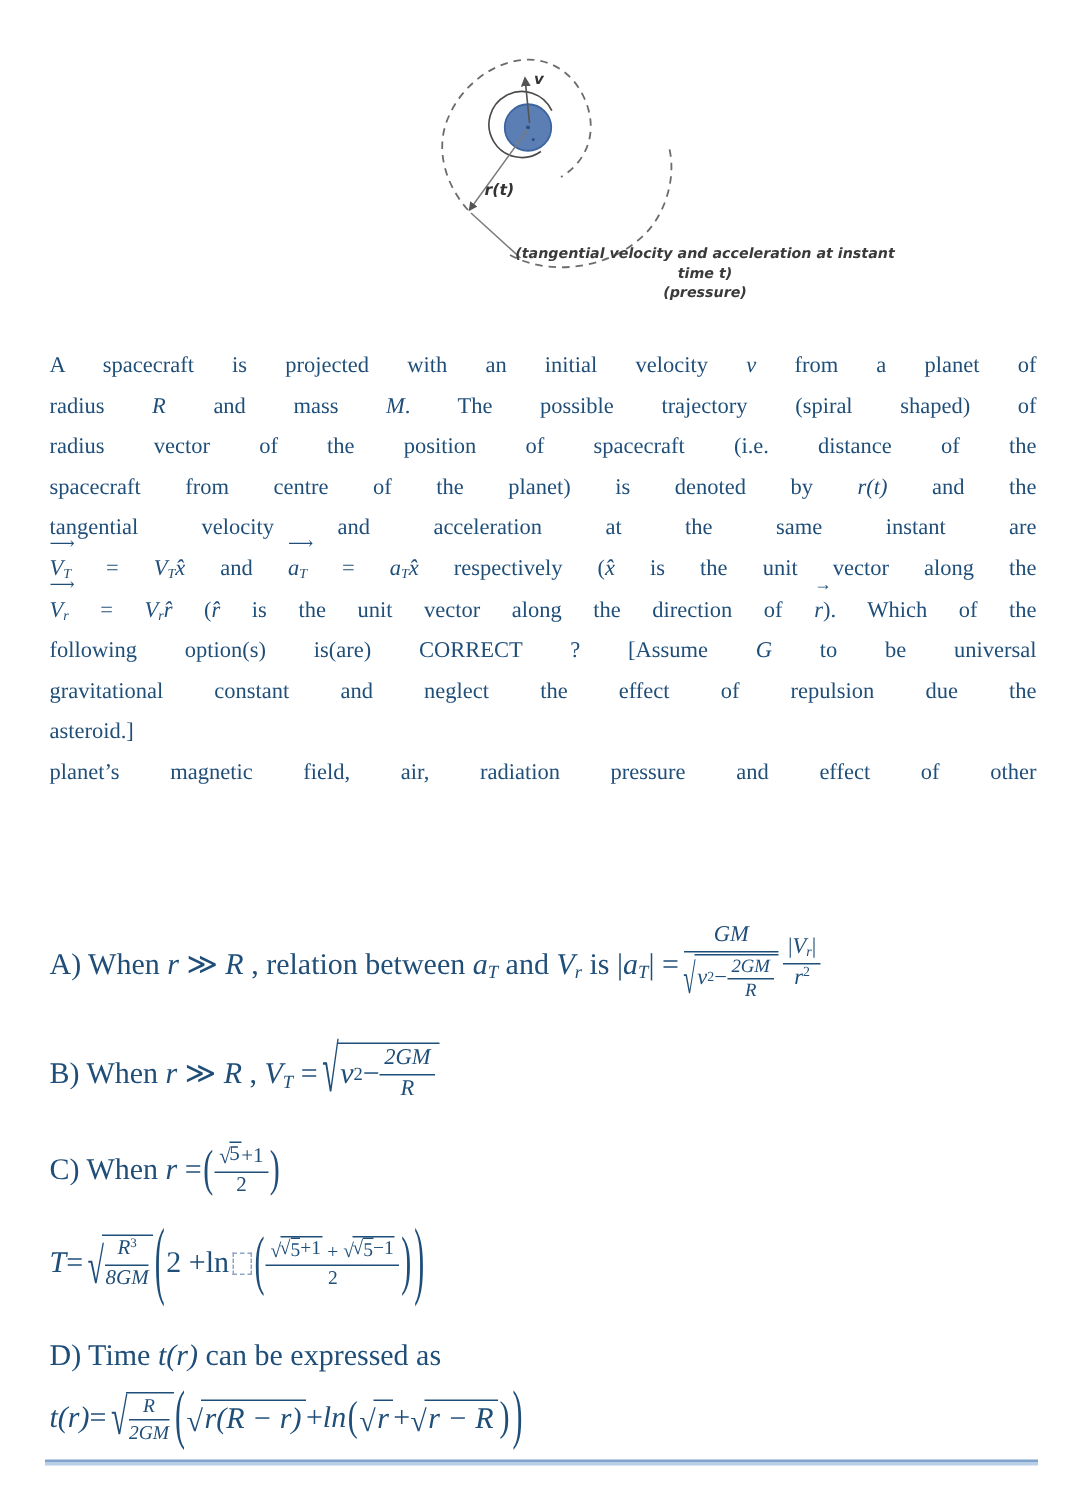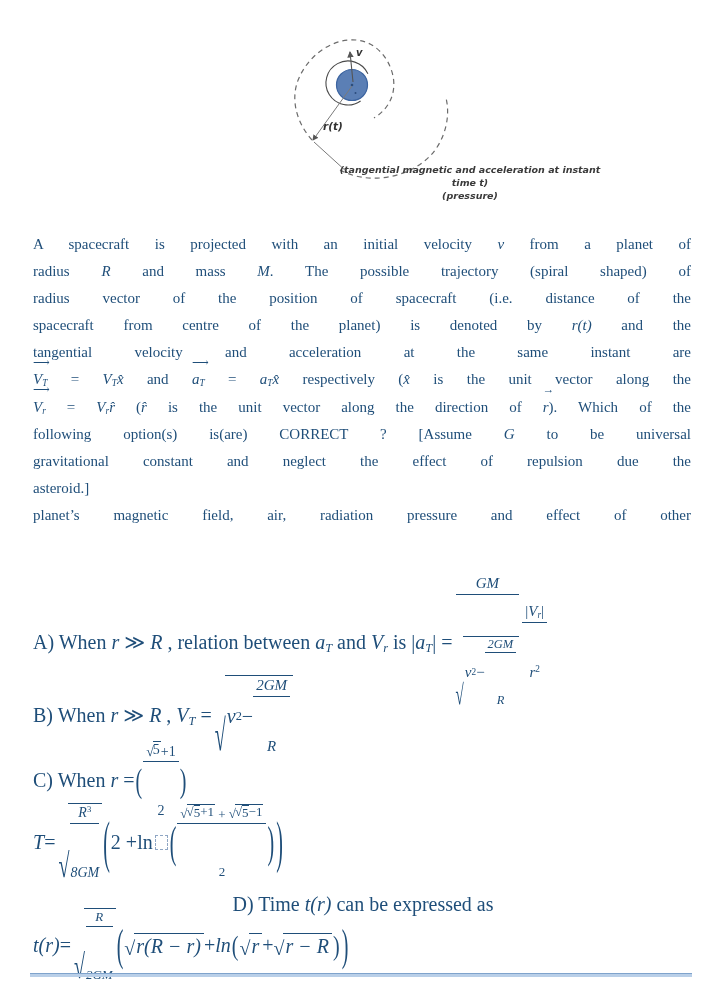--- a/index.html
+++ b/index.html
@@ -18,21 +18,21 @@
   .pline.last{text-align-last:left;}
   .i{font-style:italic;}
   sub,sup{font-size:0.62em;line-height:0;}
   sub{vertical-align:-0.25em;}
   sup{vertical-align:0.55em;}
   
   .vec{position:relative;display:inline-block;}
   .vec>.ar{position:absolute;top:-0.78em;left:0;right:-2px;text-align:center;
            font-size:0.78em;font-style:normal;line-height:1;}
   .frac{display:inline-flex;flex-direction:column;align-items:stretch;text-align:center;
-        vertical-align:middle;line-height:1.15;gap:40px;}
+        vertical-align:middle;line-height:1.15;}
   .frac>.num{border-bottom:1.3px solid currentColor;padding:0 3px 1px;}
   .frac>.den{padding-top:1px;}
   .f15{font-size:15px;}
   .f14{font-size:14px;}
   .f13{font-size:13px;}
   .f12{font-size:12.5px;line-height:1.05;}
   .sq{display:inline-flex;align-items:stretch;}
   .sq>.rt{align-self:flex-end;line-height:0.95;margin-right:-1px;font-style:normal;}
   .sq>.rb{border-top:1.4px solid currentColor;padding:1px 3px 0 2px;
           display:inline-flex;align-items:center;}
@@ -79,21 +79,21 @@
 
     <line x1="83" y1="60" x2="80" y2="30" stroke="#555" stroke-width="1.1" marker-end="url(#ah)"></line>
     <text x="86" y="34" class="svg-label" font-size="10">v</text>
 
     <line x1="82" y1="64" x2="43" y2="118" stroke="#7a7a7a" stroke-width="1" marker-end="url(#ah)"></line>
     <text x="53" y="108" class="svg-label" font-size="10.5">r(t)</text>
 
     <line x1="44" y1="120" x2="77" y2="150" stroke="#7a7a7a" stroke-width="1"></line>
   </svg>
   <div id="fig-caption">
-    <div>(tangential magnetic and acceleration at instant time t)</div>
+    <div>(tangential velocity and acceleration at instant time t)</div>
     <div>(pressure)</div>
   </div>
 
   <div id="para">
     <div class="pline"><span>A spacecraft is projected with an initial velocity </span><span class="i">v</span><span> from a planet of</span></div>
     <div class="pline"><span>radius </span><span class="i">R</span><span> and mass </span><span class="i">M</span><span>. The possible trajectory (spiral shaped) of</span></div>
     <div class="pline"><span>radius vector of the position of spacecraft (i.e. distance of the</span></div>
     <div class="pline"><span>spacecraft from centre of the planet) is denoted by </span><span class="i">r(t)</span><span> and the</span></div>
     <div class="pline"><span>tangential velocity and acceleration at the same instant are</span></div>
     <div class="pline">
@@ -197,21 +197,21 @@
               <span>−1</span>
             </span>
           </span>
       </span>
       <span class="den">2</span>
     </span>
     <span class="bp bp22">)</span>
     <span class="bp bp29">)</span>
   </div>
 
-  <div class="block opt" style="top:891px;height:26px;justify-content:center;">
+  <div class="block opt" style="top:891px;height:26px;">
     <span><span>D) Time </span><span class="i">t(r)</span><span> can be expressed as</span></span>
   </div>
   <div class="block opt" style="top:917px;height:56px;">
     <span class="i">t(r)</span>
       <span> = </span>
     <span class="sq gap3">
         <span class="rt rt-xl">√</span>
         <span class="rb">
           <span class="frac f13">
             <span class="num i">R</span>

